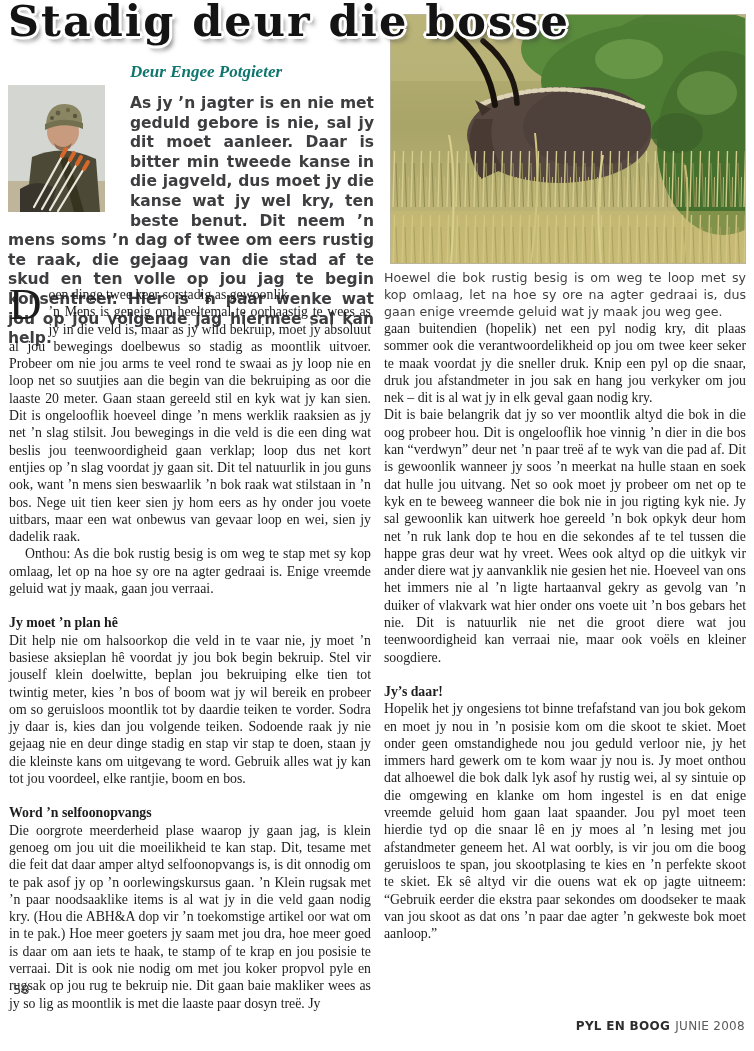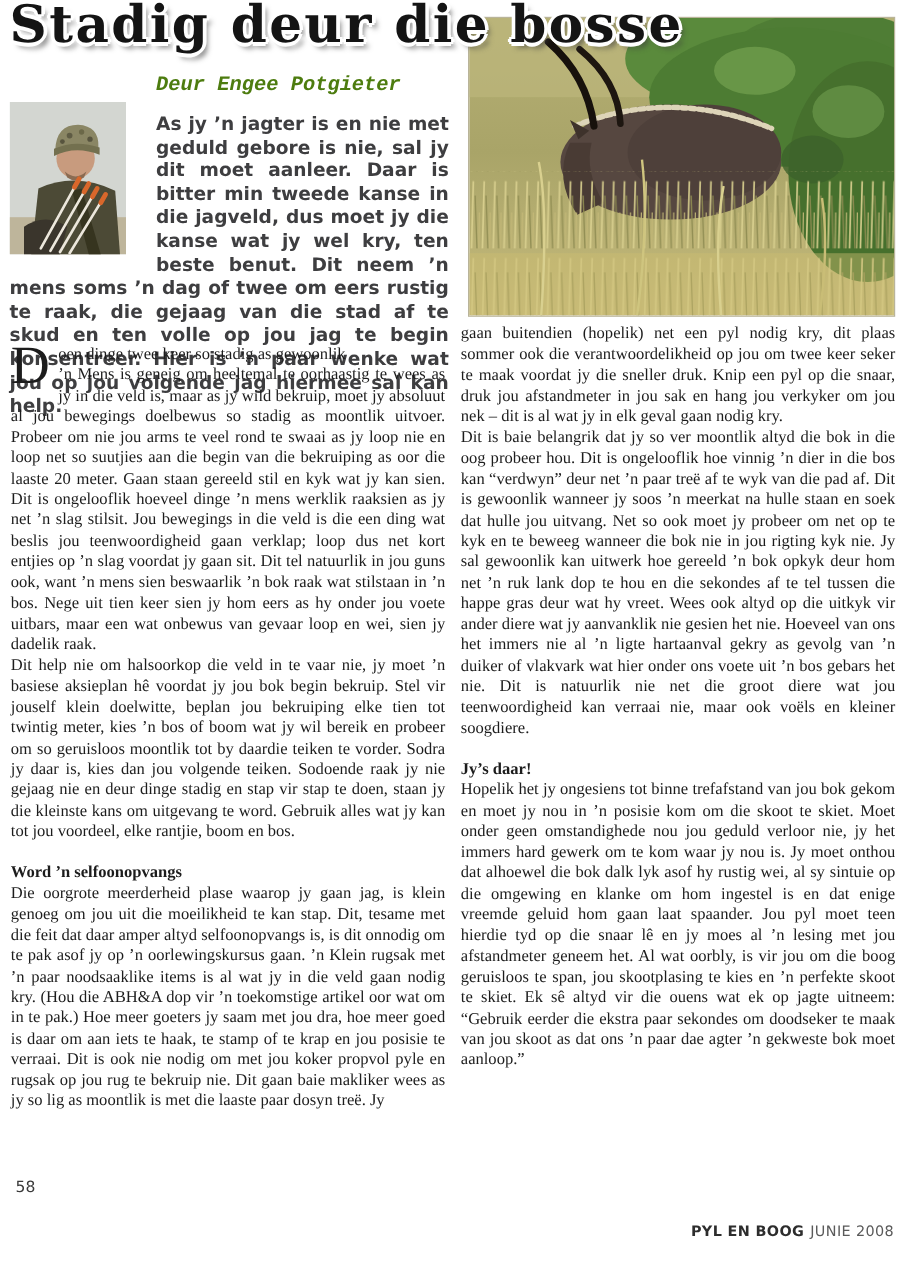--- a/index.html
+++ b/index.html
@@ -23,22 +23,22 @@
     outline:1px solid #b9b49a;
   }
   .main-photo svg{display:block;width:100%;height:100%;}
   .author-photo{
     position:absolute;left:8px;top:85px;width:97px;height:127px;z-index:2;
   }
   .author-photo svg{display:block;width:100%;height:100%;}
   
   .byline{
     position:absolute;left:130px;top:62px;
-    font-family:Liberation Mono, monospace;font-style:italic;font-weight:bold;
-    font-size:17px;color:#4d7c0f;
+    font-family:Liberation Serif, serif;font-style:italic;font-weight:bold;
+    font-size:17px;color:#0f766e;
   }
   .intro-wrap{
     position:absolute;left:8px;top:94px;width:366px;
     font-family:"DejaVu Sans",sans-serif;font-weight:bold;
     font-size:15.5px;line-height:19.6px;color:#3e3e40;text-align:justify;
   }
   .photo-spacer{float:left;width:122px;height:118px;}
   
   .col{position:absolute;width:362px;font-size:13.8px;line-height:17.3px;text-align:justify;}
   .col-left{left:9px;top:286px;}
@@ -156,26 +156,29 @@
 </figure>
 
 <div class="intro-wrap">
   <div class="photo-spacer"></div>
   <span>As jy ’n jagter is en nie met geduld gebore is nie, sal jy dit moet aanleer. Daar is bitter min tweede kanse in die jagveld, dus moet jy die kanse wat jy wel kry, ten beste benut. Dit neem ’n mens soms ’n dag of twee om eers rustig te raak, die gejaag van die stad af te skud en ten volle op jou jag te begin konsentreer. Hier is ’n paar wenke wat jou op jou volgende jag hiermee sal kan help.</span>
 </div>
 
 <div class="col col-left">
   <p><span class="dropcap">D</span><span>oen dinge twee keer so stadig as gewoonlik</span><br>
   <span>’n Mens is geneig om heeltemal te oorhaastig te wees as jy in die veld is, maar as jy wild bekruip, moet jy absoluut al jou bewegings doelbewus so stadig as moontlik uitvoer. Probeer om nie jou arms te veel rond te swaai as jy loop nie en loop net so suutjies aan die begin van die bekruiping as oor die laaste 20 meter. Gaan staan gereeld stil en kyk wat jy kan sien. Dit is ongelooflik hoeveel dinge ’n mens werklik raaksien as jy net ’n slag stilsit. Jou bewegings in die veld is die een ding wat beslis jou teenwoordigheid gaan verklap; loop dus net kort entjies op ’n slag voordat jy gaan sit. Dit tel natuurlik in jou guns ook, want ’n mens sien beswaarlik ’n bok raak wat stilstaan in ’n bos. Nege uit tien keer sien jy hom eers as hy onder jou voete uitbars, maar een wat onbewus van gevaar loop en wei, sien jy dadelik raak.</span></p>
+  <p class="indent">Onthou: As die bok rustig besig is om weg te stap met sy kop omlaag, let op na hoe sy ore na agter gedraai is. Enige vreemde geluid wat jy maak, gaan jou verraai.</p>
+  <h3>Jy moet ’n plan hê</h3>
   <p>Dit help nie om halsoorkop die veld in te vaar nie, jy moet ’n basiese aksieplan hê voordat jy jou bok begin bekruip. Stel vir jouself klein doelwitte, beplan jou bekruiping elke tien tot twintig meter, kies ’n bos of boom wat jy wil bereik en probeer om so geruisloos moontlik tot by daardie teiken te vorder. Sodra jy daar is, kies dan jou volgende teiken. Sodoende raak jy nie gejaag nie en deur dinge stadig en stap vir stap te doen, staan jy die kleinste kans om uitgevang te word. Gebruik alles wat jy kan tot jou voordeel, elke rantjie, boom en bos.</p>
   <h3>Word ’n selfoonopvangs</h3>
   <p>Die oorgrote meerderheid plase waarop jy gaan jag, is klein genoeg om jou uit die moeilikheid te kan stap. Dit, tesame met die feit dat daar amper altyd selfoonopvangs is, is dit onnodig om te pak asof jy op ’n oorlewingskursus gaan. ’n Klein rugsak met ’n paar noodsaaklike items is al wat jy in die veld gaan nodig kry. (Hou die ABH&amp;A dop vir ’n toekomstige artikel oor wat om in te pak.) Hoe meer goeters jy saam met jou dra, hoe meer goed is daar om aan iets te haak, te stamp of te krap en jou posisie te verraai. Dit is ook nie nodig om met jou koker propvol pyle en rugsak op jou rug te bekruip nie. Dit gaan baie makliker wees as jy so lig as moontlik is met die laaste paar dosyn treë. Jy</p>
 </div>
 
 <div class="col col-right">
+  <p class="caption">Hoewel die bok rustig besig is om weg te loop met sy kop omlaag, let na hoe sy ore na agter gedraai is, dus gaan enige vreemde geluid wat jy maak jou weg gee.</p>
   <p>gaan buitendien (hopelik) net een pyl nodig kry, dit plaas sommer ook die verantwoordelikheid op jou om twee keer seker te maak voordat jy die sneller druk. Knip een pyl op die snaar, druk jou afstandmeter in jou sak en hang jou verkyker om jou nek – dit is al wat jy in elk geval gaan nodig kry.</p>
   <p>Dit is baie belangrik dat jy so ver moontlik altyd die bok in die oog probeer hou. Dit is ongelooflik hoe vinnig ’n dier in die bos kan “verdwyn” deur net ’n paar treë af te wyk van die pad af. Dit is gewoonlik wanneer jy soos ’n meerkat na hulle staan en soek dat hulle jou uitvang. Net so ook moet jy probeer om net op te kyk en te beweeg wanneer die bok nie in jou rigting kyk nie. Jy sal gewoonlik kan uitwerk hoe gereeld ’n bok opkyk deur hom net ’n ruk lank dop te hou en die sekondes af te tel tussen die happe gras deur wat hy vreet. Wees ook altyd op die uitkyk vir ander diere wat jy aanvanklik nie gesien het nie. Hoeveel van ons het immers nie al ’n ligte hartaanval gekry as gevolg van ’n duiker of vlakvark wat hier onder ons voete uit ’n bos gebars het nie. Dit is natuurlik nie net die groot diere wat jou teenwoordigheid kan verraai nie, maar ook voëls en kleiner soogdiere.</p>
   <h3>Jy’s daar!</h3>
   <p>Hopelik het jy ongesiens tot binne trefafstand van jou bok gekom en moet jy nou in ’n posisie kom om die skoot te skiet. Moet onder geen omstandighede nou jou geduld verloor nie, jy het immers hard gewerk om te kom waar jy nou is. Jy moet onthou dat alhoewel die bok dalk lyk asof hy rustig wei, al sy sintuie op die omgewing en klanke om hom ingestel is en dat enige vreemde geluid hom gaan laat spaander. Jou pyl moet teen hierdie tyd op die snaar lê en jy moes al ’n lesing met jou afstandmeter geneem het. Al wat oorbly, is vir jou om die boog geruisloos te span, jou skootplasing te kies en ’n perfekte skoot te skiet. Ek sê altyd vir die ouens wat ek op jagte uitneem: “Gebruik eerder die ekstra paar sekondes om doodseker te maak van jou skoot as dat ons ’n paar dae agter ’n gekweste bok moet aanloop.”</p>
 </div>
 
 <div class="folio-left">58</div>
 <div class="folio-right">
   <span class="mag">PYL EN BOOG</span><span>JUNIE 2008</span>
 </div>

